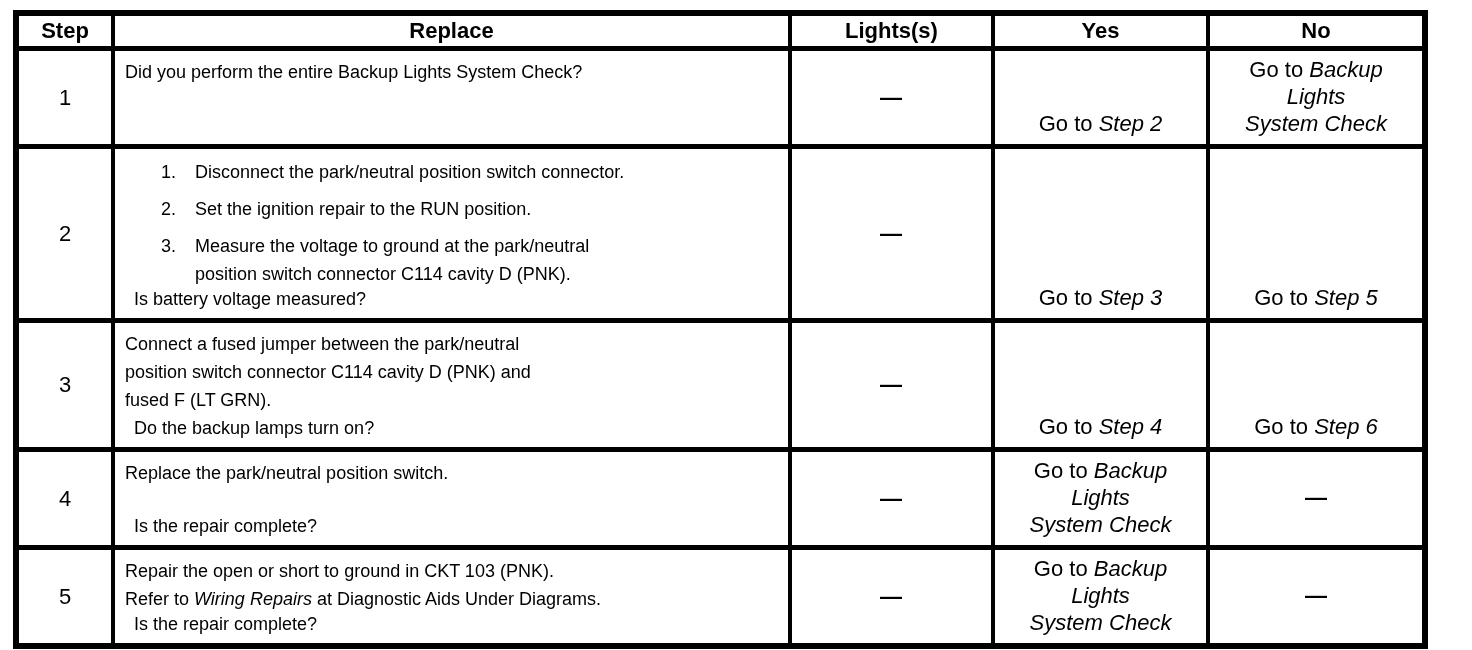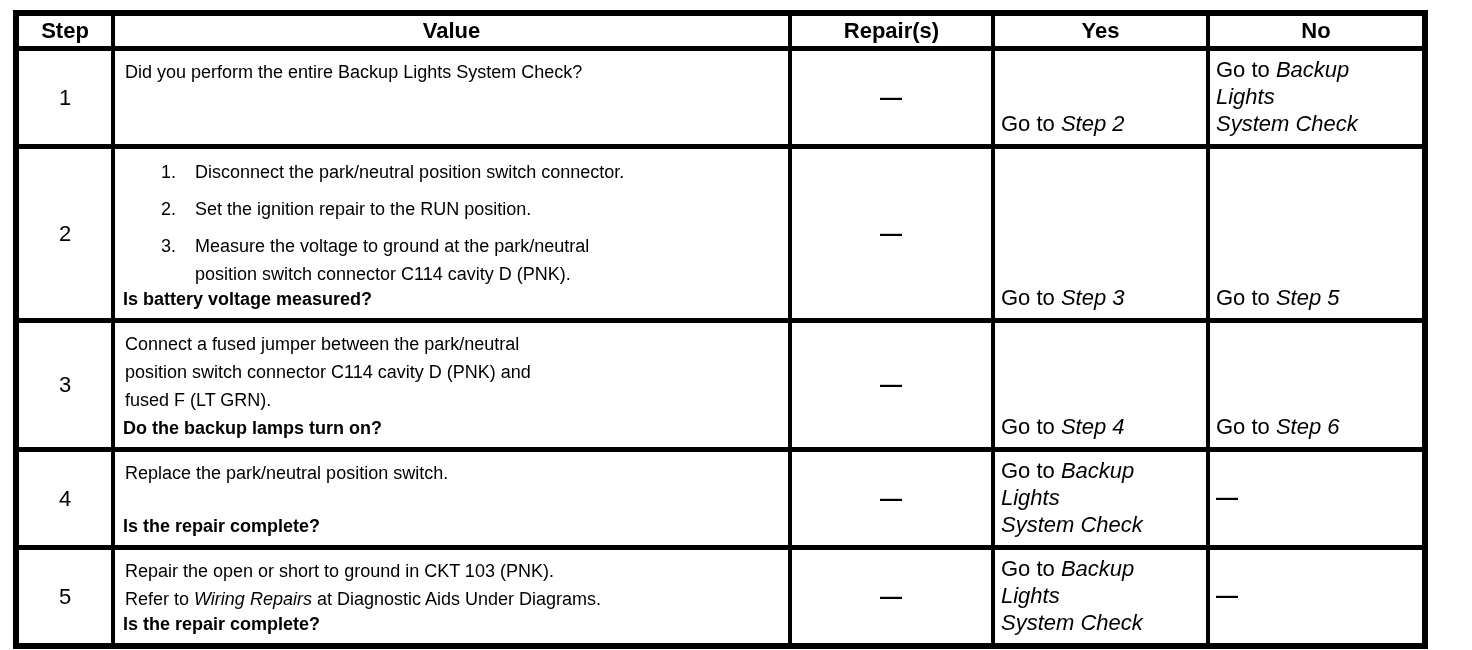--- a/index.html
+++ b/index.html
@@ -56,24 +56,23 @@
   td.action {
     vertical-align: top;
     padding: 7px 10px 5px 10px;
     font-size: 18px;
     line-height: 28px;
     position: relative;
     text-align: left;
   }
   td.action .question {
     position: absolute;
-    left: 8px;
+    left: 19px;
     bottom: 5px;
     white-space: nowrap;
-    font-weight: bold;
   }
   .list {
     padding-left: 36px;
     padding-top: 2px;
   }
   .list .li {
     display: flex;
     margin-bottom: 9px;
   }
   .list .num {
@@ -81,21 +80,21 @@
     width: 34px;
   }
   td.value {
     text-align: center;
     vertical-align: middle;
     font-size: 22px;
     font-weight: bold;
     letter-spacing: 1px;
   }
   td.yn {
-    text-align: left;
+    text-align: center;
     font-size: 22px;
     line-height: 27px;
     padding: 5px 6px 7px 6px;
   }
   td.v-bottom { vertical-align: bottom; }
   td.v-middle { vertical-align: middle; }
   td.yn.dash {
     font-weight: bold;
     font-size: 22px;
   }
@@ -110,22 +109,22 @@
     <colgroup>
       <col style="width:97px">
       <col style="width:677px">
       <col style="width:203px">
       <col style="width:215px">
       <col style="width:217px">
     </colgroup>
     <thead>
       <tr class="hrow">
         <th>Step</th>
-        <th>Value</th>
-        <th>Repair(s)</th>
+        <th>Replace</th>
+        <th>Lights(s)</th>
         <th>Yes</th>
         <th>No</th>
       </tr>
     </thead>
     <tbody>
 
       <tr class="row1">
         <td class="step">1</td>
         <td class="action">
           <div class="intro">

